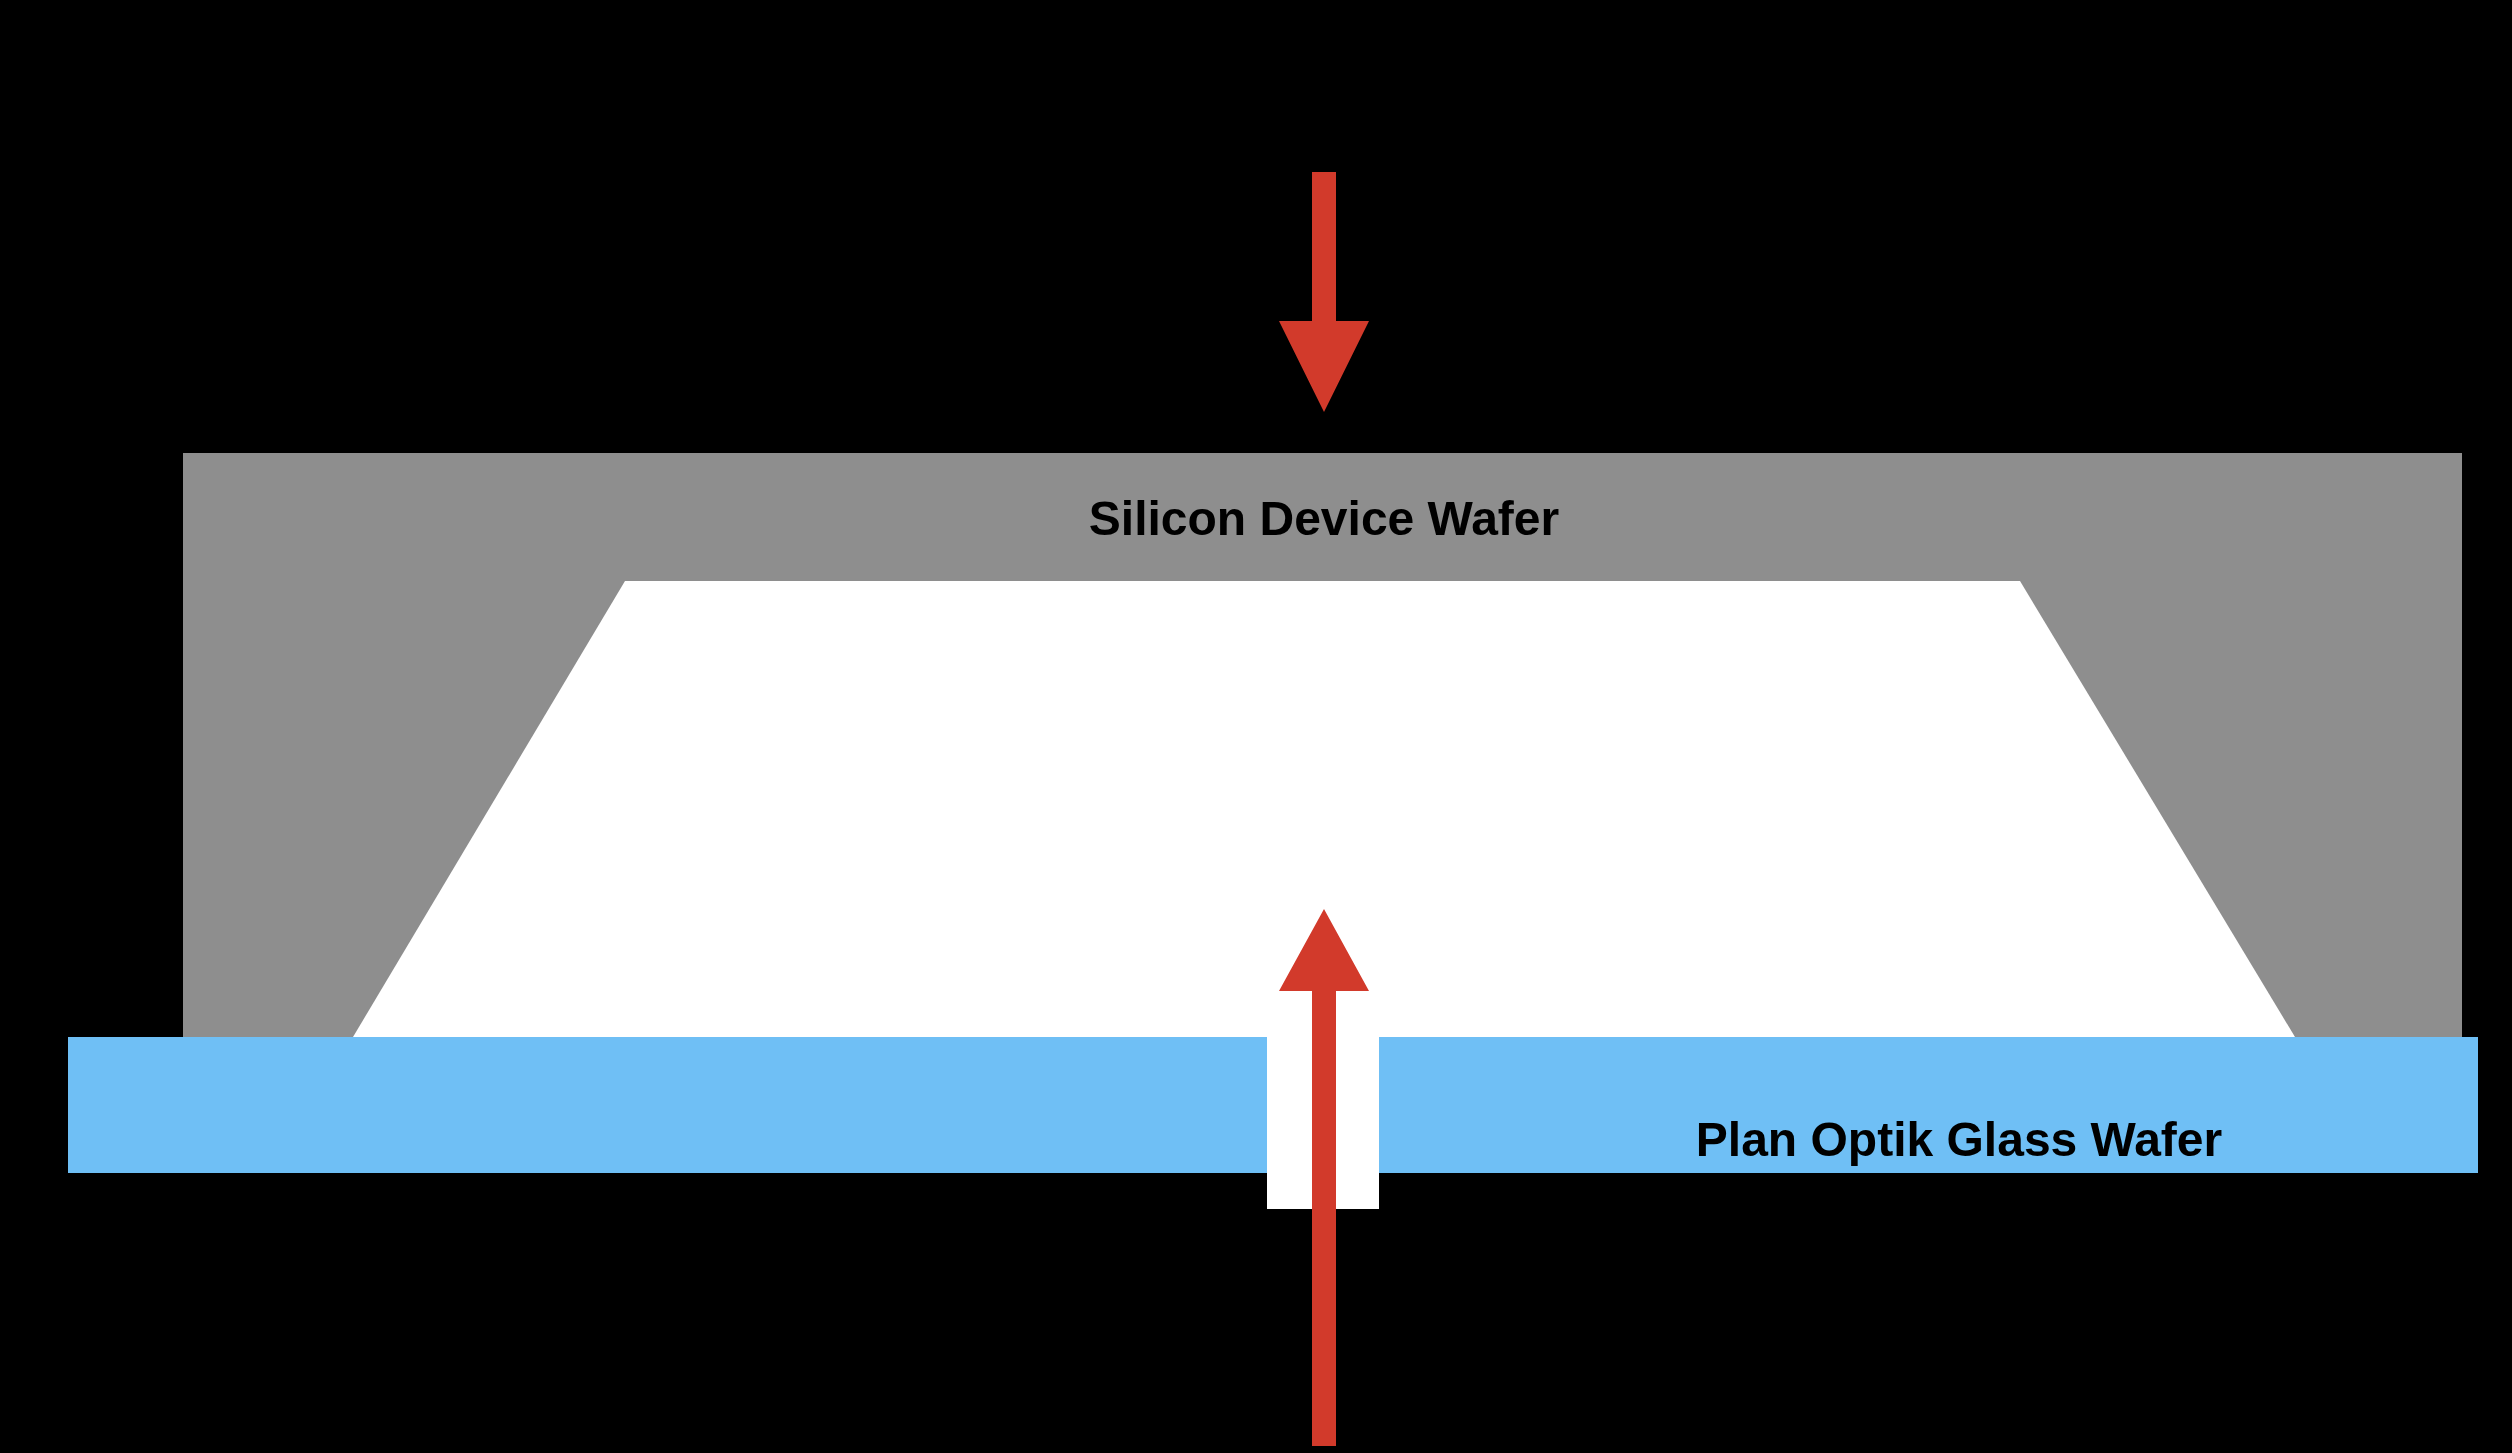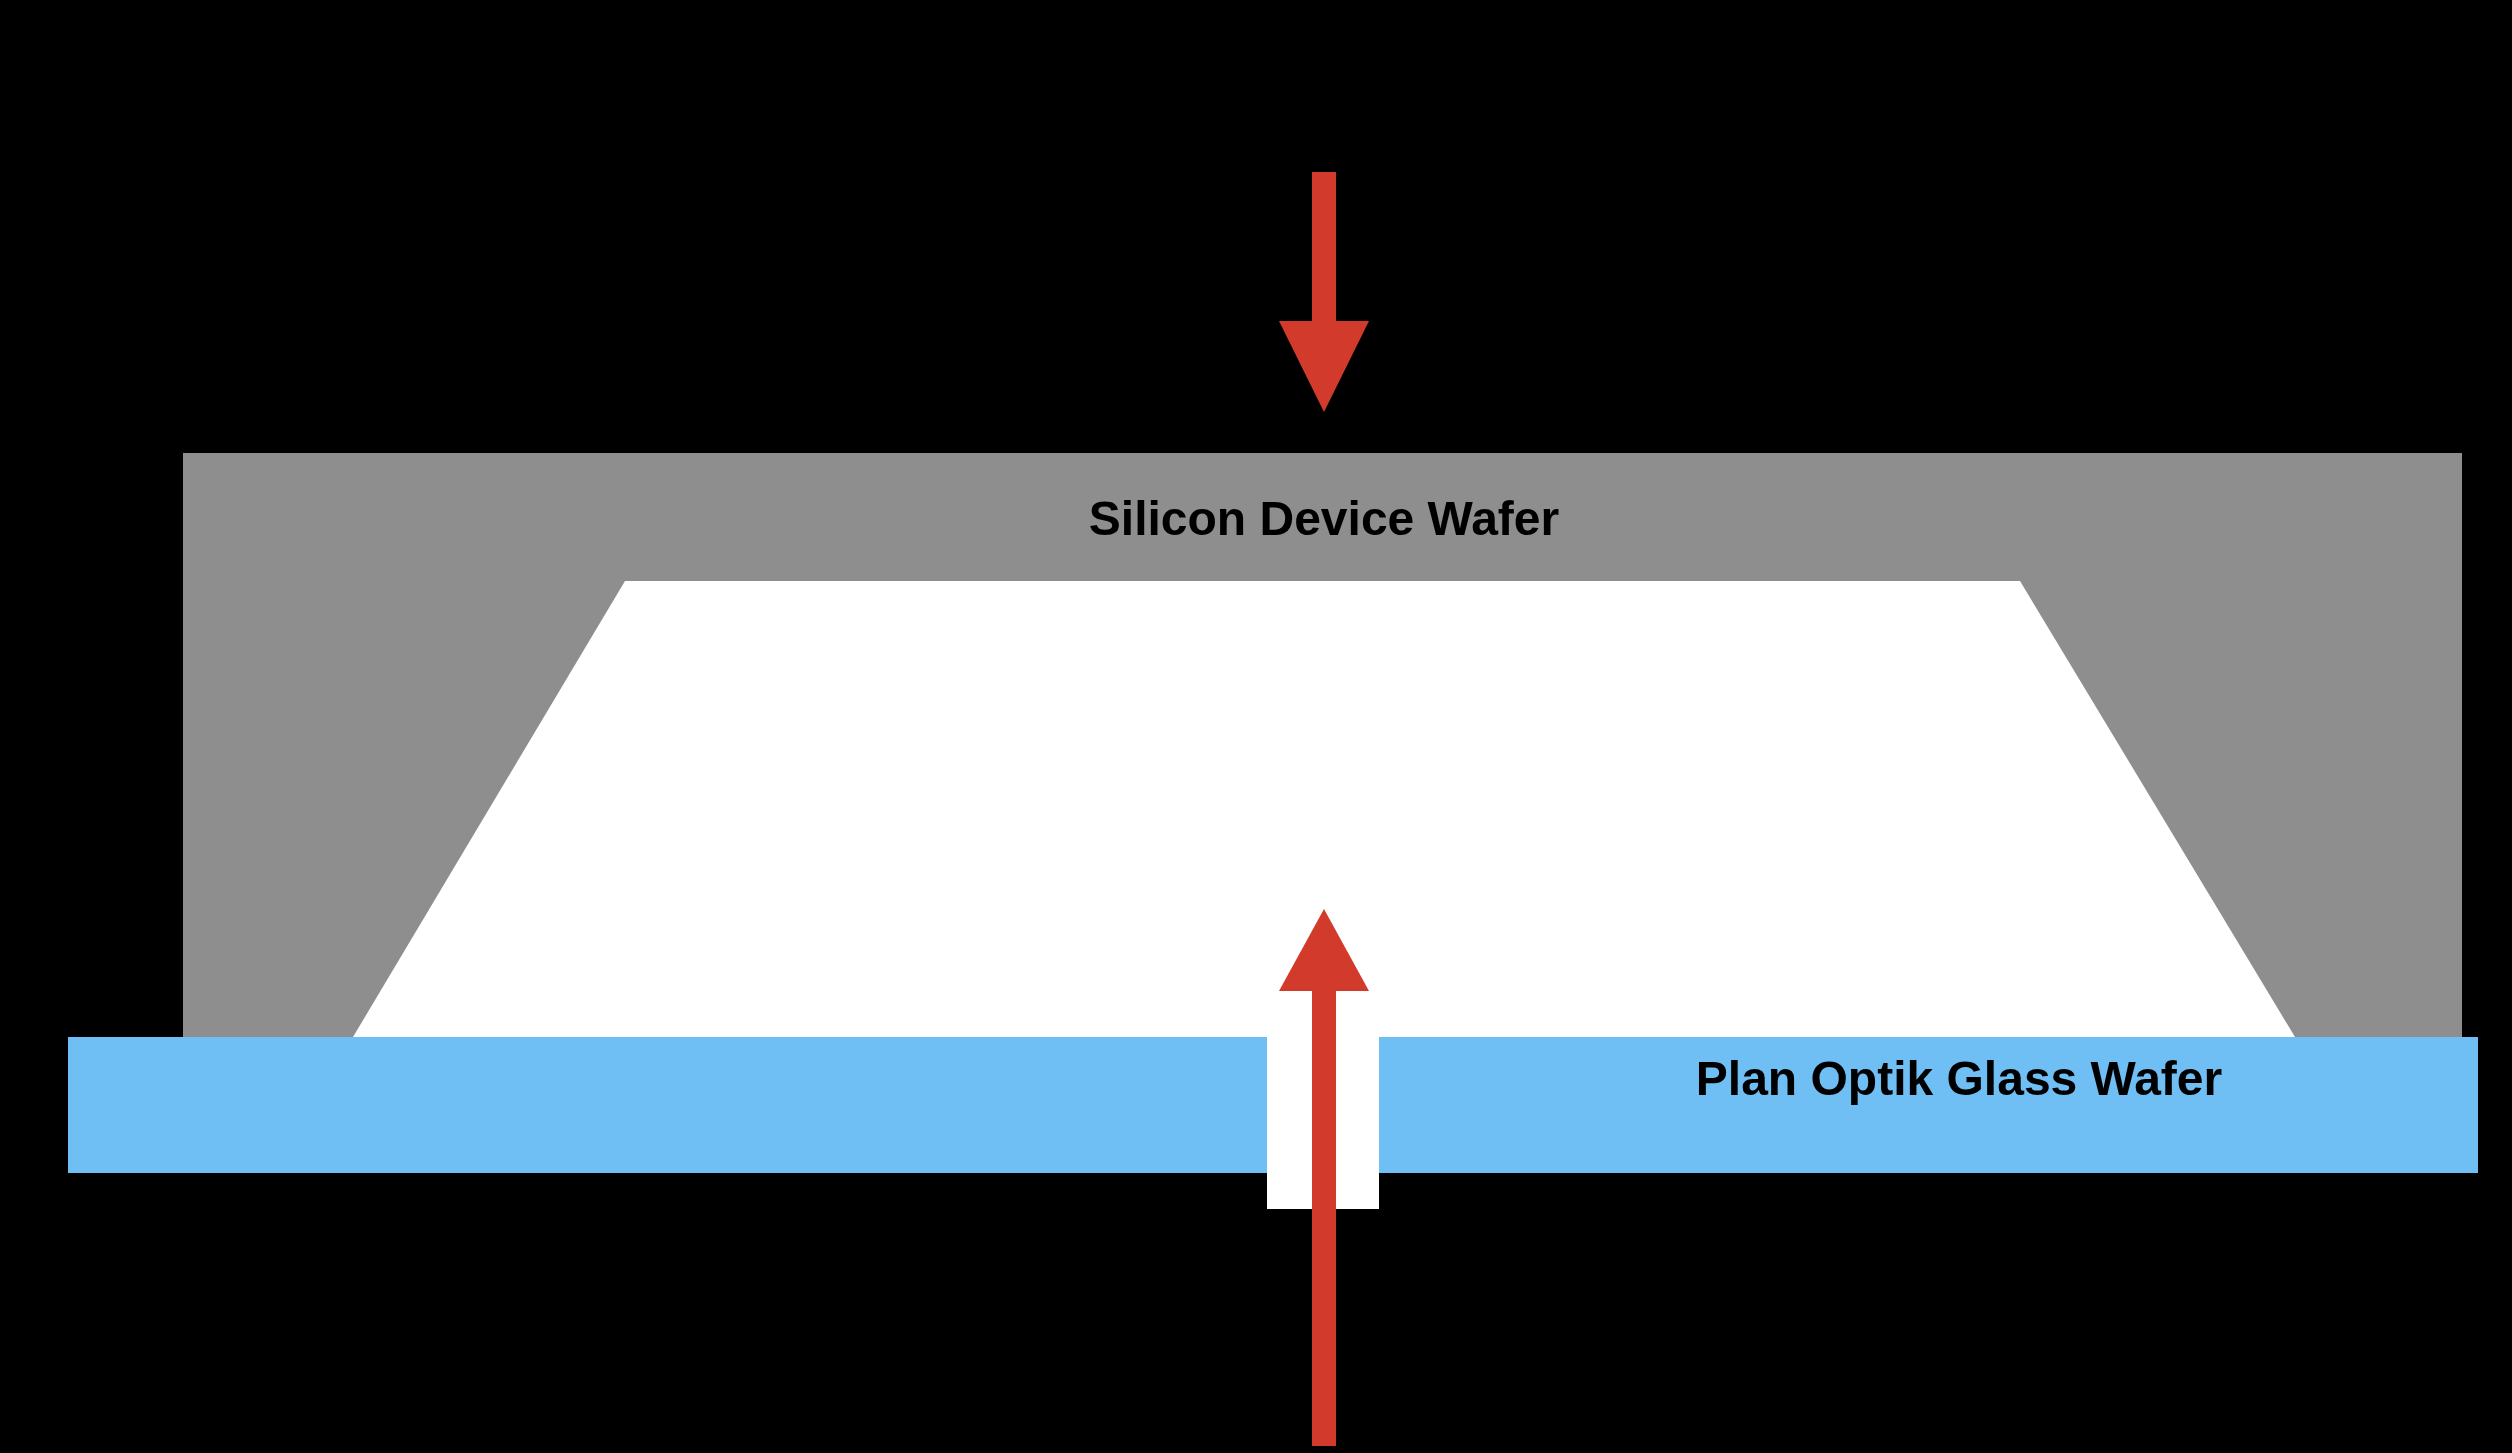--- a/index.html
+++ b/index.html
@@ -85,21 +85,21 @@
     position: absolute;
     transform: translate(-50%, -50%);
     font-weight: bold;
     font-size: 48px;
     line-height: 1.1;
     color: var(--label-text, #000000);
     white-space: nowrap;
     z-index: 10;
   }
   .label-silicon { left: 1256px; top: 451px; }
-  .label-glass   { left: 1891px; top: 1011px; }
+  .label-glass   { left: 1891px; top: 1072px; }
 </style>
 </head>
 <body>
 
 <div class="canvas">
 
   <div class="silicon"></div>
 
   <div class="cavity"></div>
 

